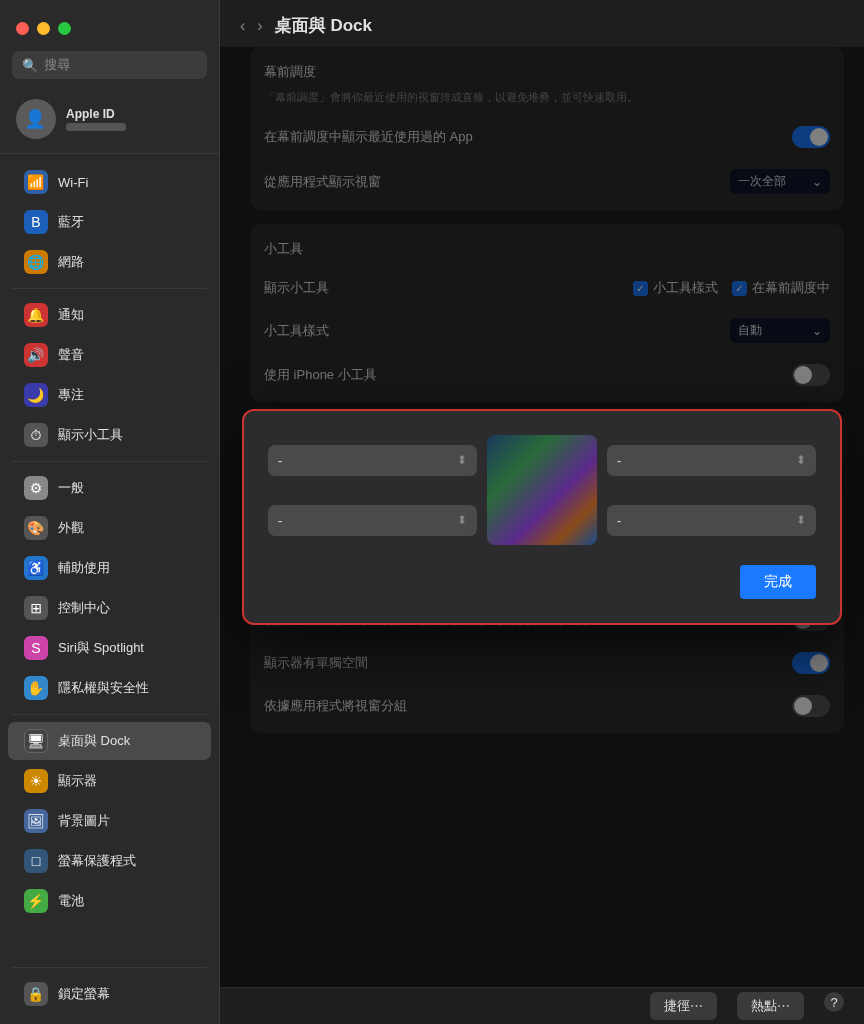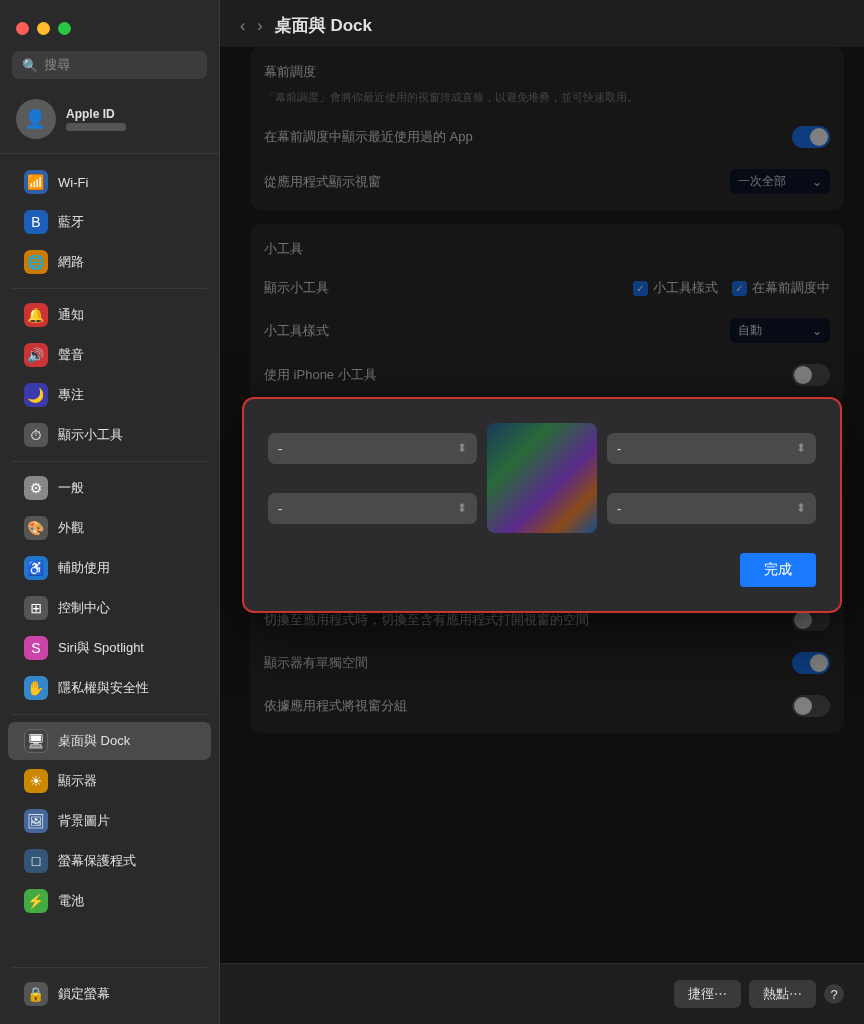--- a/index.html
+++ b/index.html
@@ -310,23 +310,23 @@
       padding: 8px 24px;
       font-size: 14px;
       font-weight: 500;
       cursor: pointer;
     }
 
     
     .bottom-bar {
       display: flex;
       justify-content: flex-end;
-      align-items: center;
-      padding: 16px 20px;
-      gap: 8px;
+      align-items: flex-start;
+      padding: 4px 20px;
+      gap: 20px;
       border-top: 1px solid #2e2e2e;
     }
     .toolbar-btn {
       background: #3a3a3a;
       color: #e0e0e0;
       border: none;
       border-radius: 6px;
       padding: 5px 14px;
       font-size: 13px;
       cursor: pointer;

